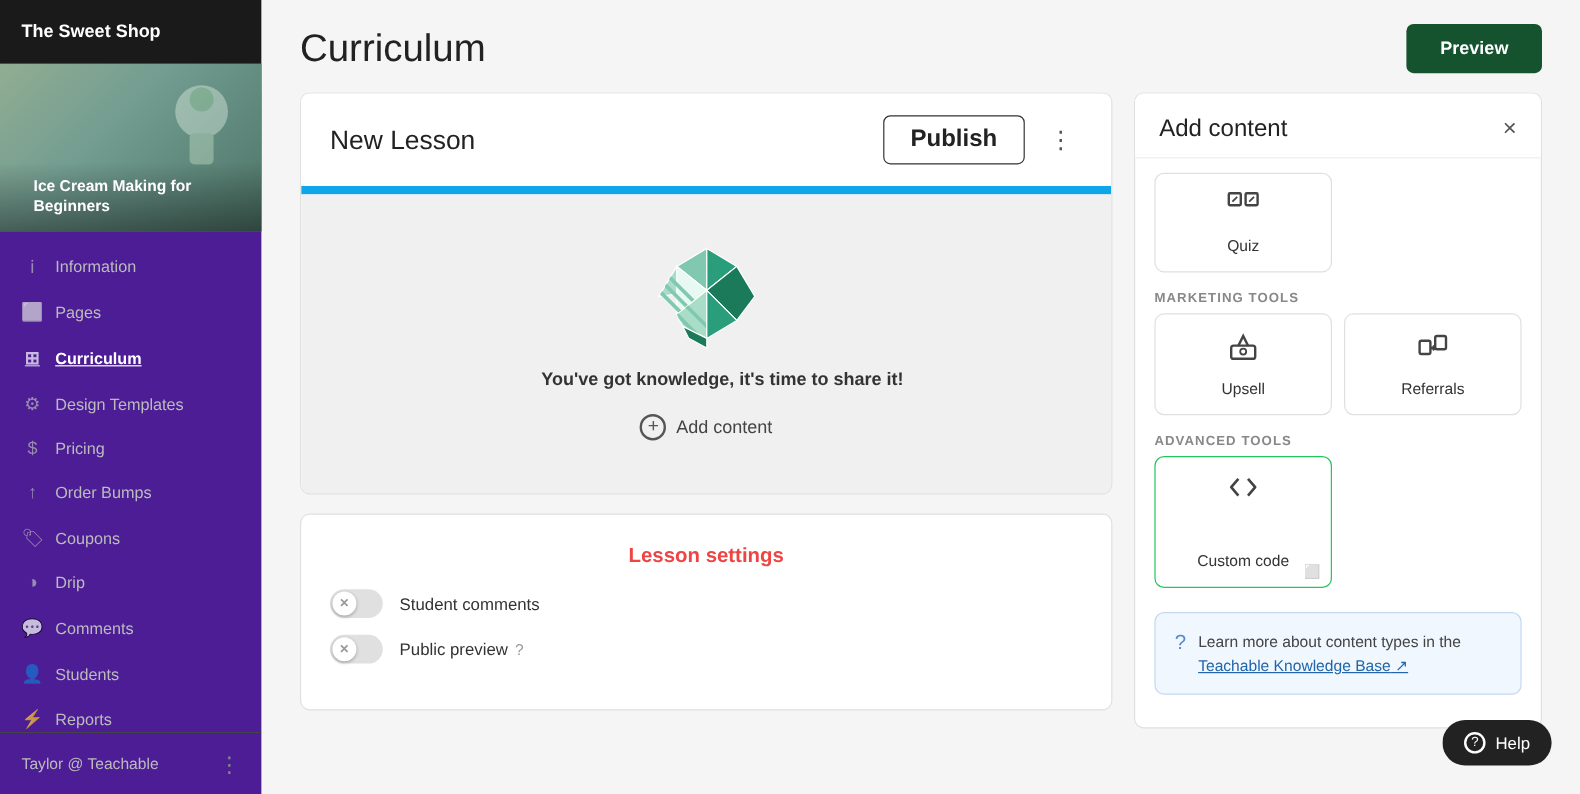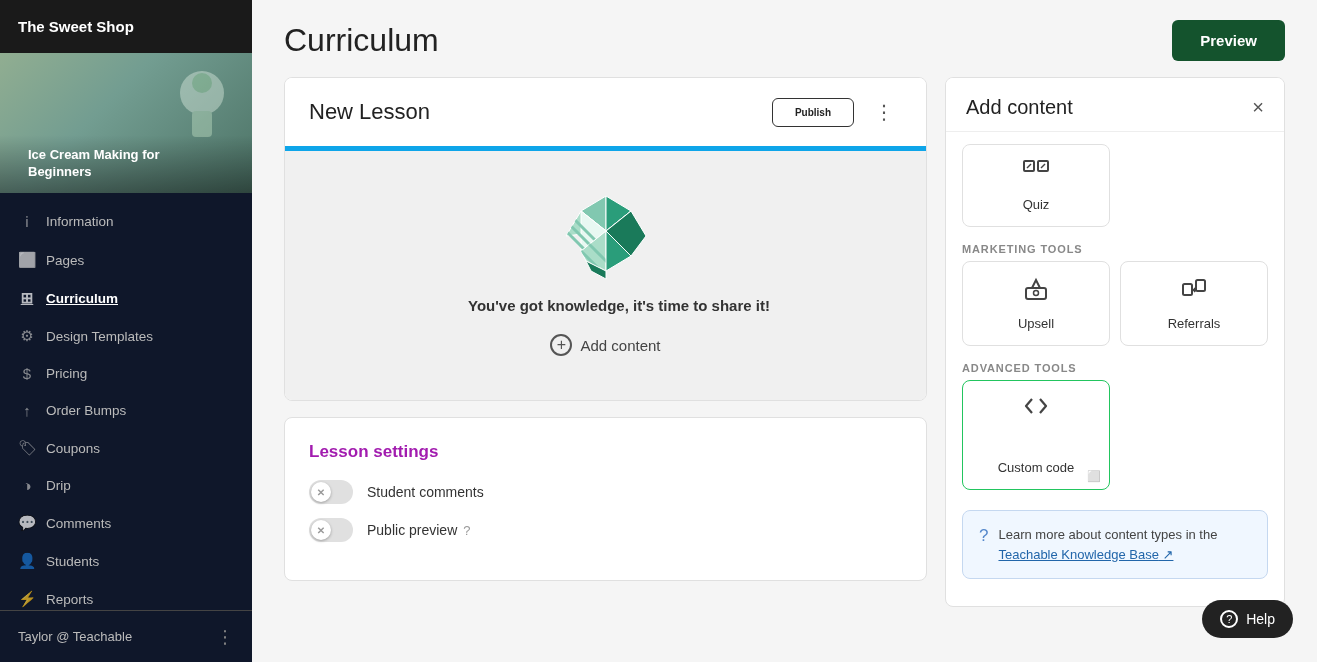--- a/index.html
+++ b/index.html
@@ -1,21 +1,21 @@
 <!DOCTYPE html>
 <html><head>
   <meta charset="utf-8">
   <style>
     * { box-sizing: border-box; margin: 0; padding: 0; }
     body { font-family: -apple-system, BlinkMacSystemFont, 'Segoe UI', sans-serif; display: flex; height: 662px; overflow: hidden; background: #f5f5f5; }
 
     
     .sidebar {
-      width: 252px;
-      background: #0f172a;
+      width: 218px;
+      background: #4c1d95;
       color: #ccc;
       display: flex;
       flex-direction: column;
       flex-shrink: 0;
       height: 662px;
       overflow: hidden;
     }
     .sidebar-header {
       background: #1a1a1a;
       color: #fff;
@@ -140,38 +140,38 @@
       border: 1px solid #e0e0e0;
       border-radius: 8px;
       overflow: hidden;
     }
     .lesson-header {
       display: flex;
       align-items: center;
       justify-content: space-between;
       padding: 18px 24px;
       background: #fff;
-      border-bottom: 5px solid #0ea5e9;
+      border-bottom: 7px solid #0ea5e9;
     }
     .lesson-title {
       font-size: 22px;
       font-weight: 500;
       color: #222;
     }
     .lesson-header-right {
       display: flex;
       align-items: center;
       gap: 12px;
     }
     .publish-btn {
       background: #fff;
       border: 1.5px solid #333;
       border-radius: 6px;
       padding: 8px 22px;
-      font-size: 10px;
+      font-size: 20px;
       font-weight: 600;
       cursor: pointer;
       color: #222;
     }
     .dots-btn {
       background: none;
       border: none;
       font-size: 20px;
       cursor: pointer;
       color: #555;
@@ -220,21 +220,22 @@
       padding: 24px;
       background: #fff;
       margin-top: 16px;
       border: 1px solid #e0e0e0;
       border-radius: 8px;
     }
     .lesson-settings-title {
       font-size: 17px;
       font-weight: 600;
       margin-bottom: 18px;
-      color: #a21caf;
+      color: #ef4444;
+      text-align: center;
     }
     .setting-row {
       display: flex;
       align-items: center;
       gap: 14px;
       margin-bottom: 14px;
     }
     .toggle {
       width: 44px;
       height: 24px;

